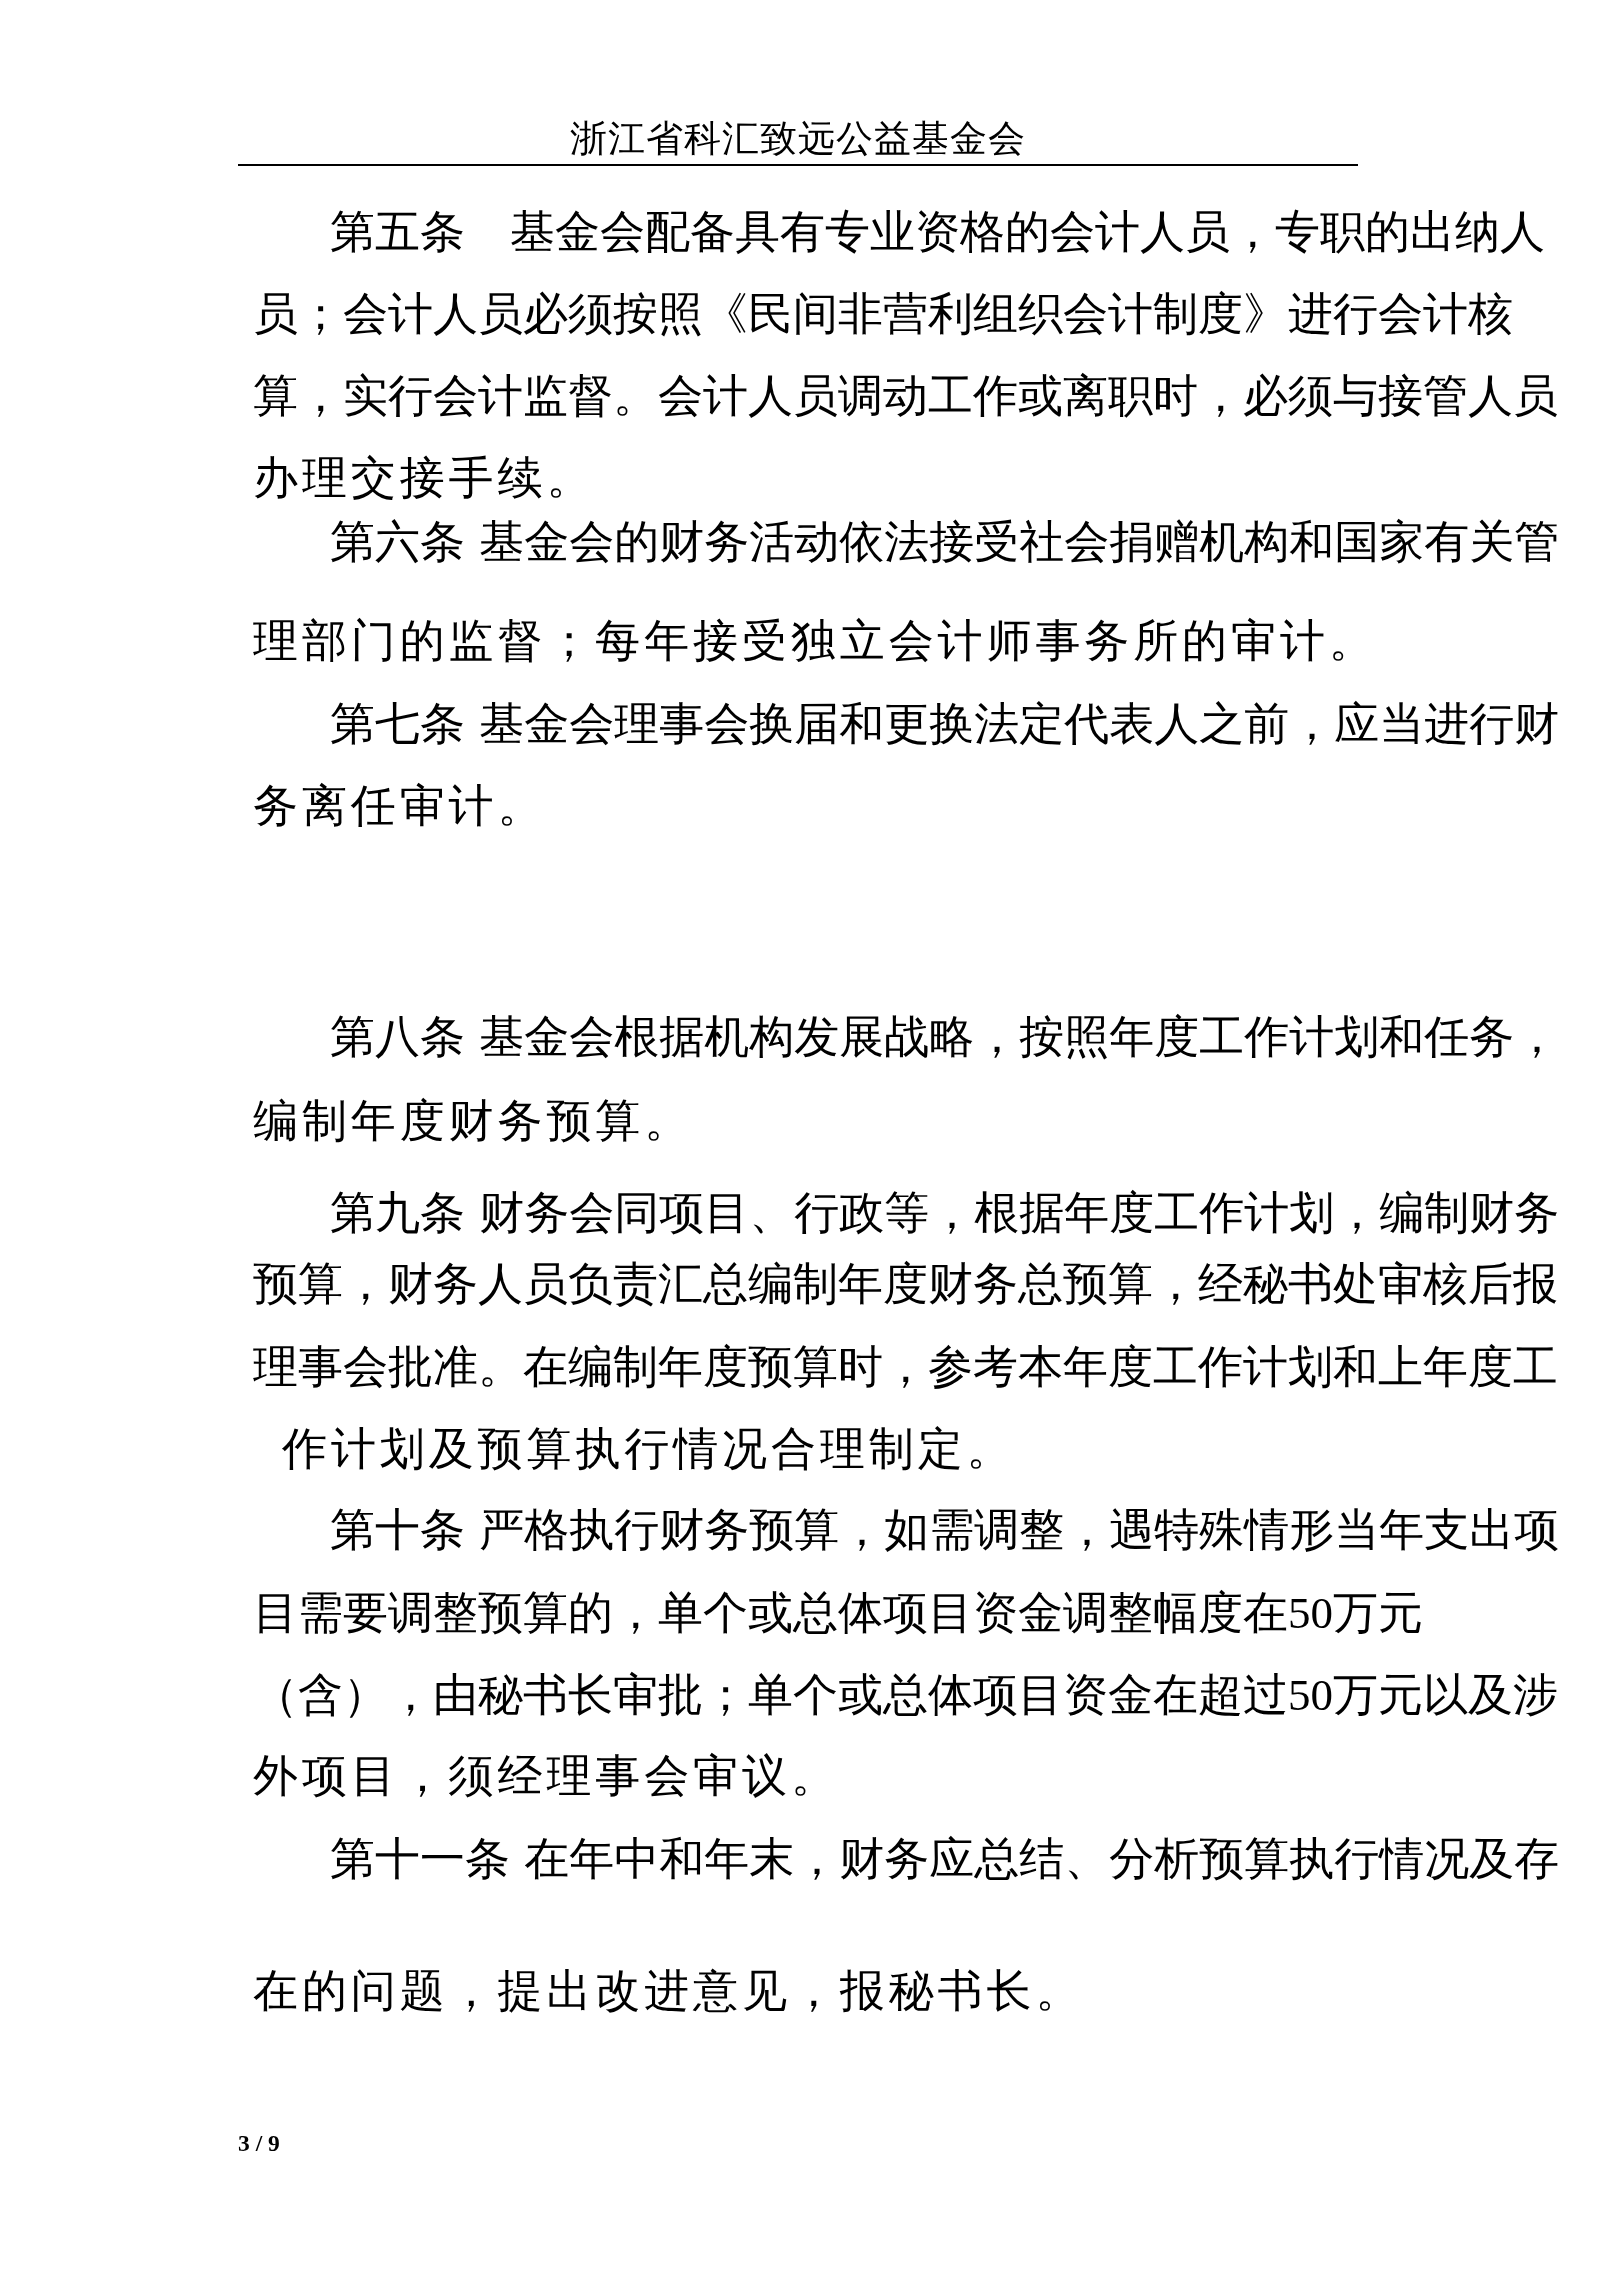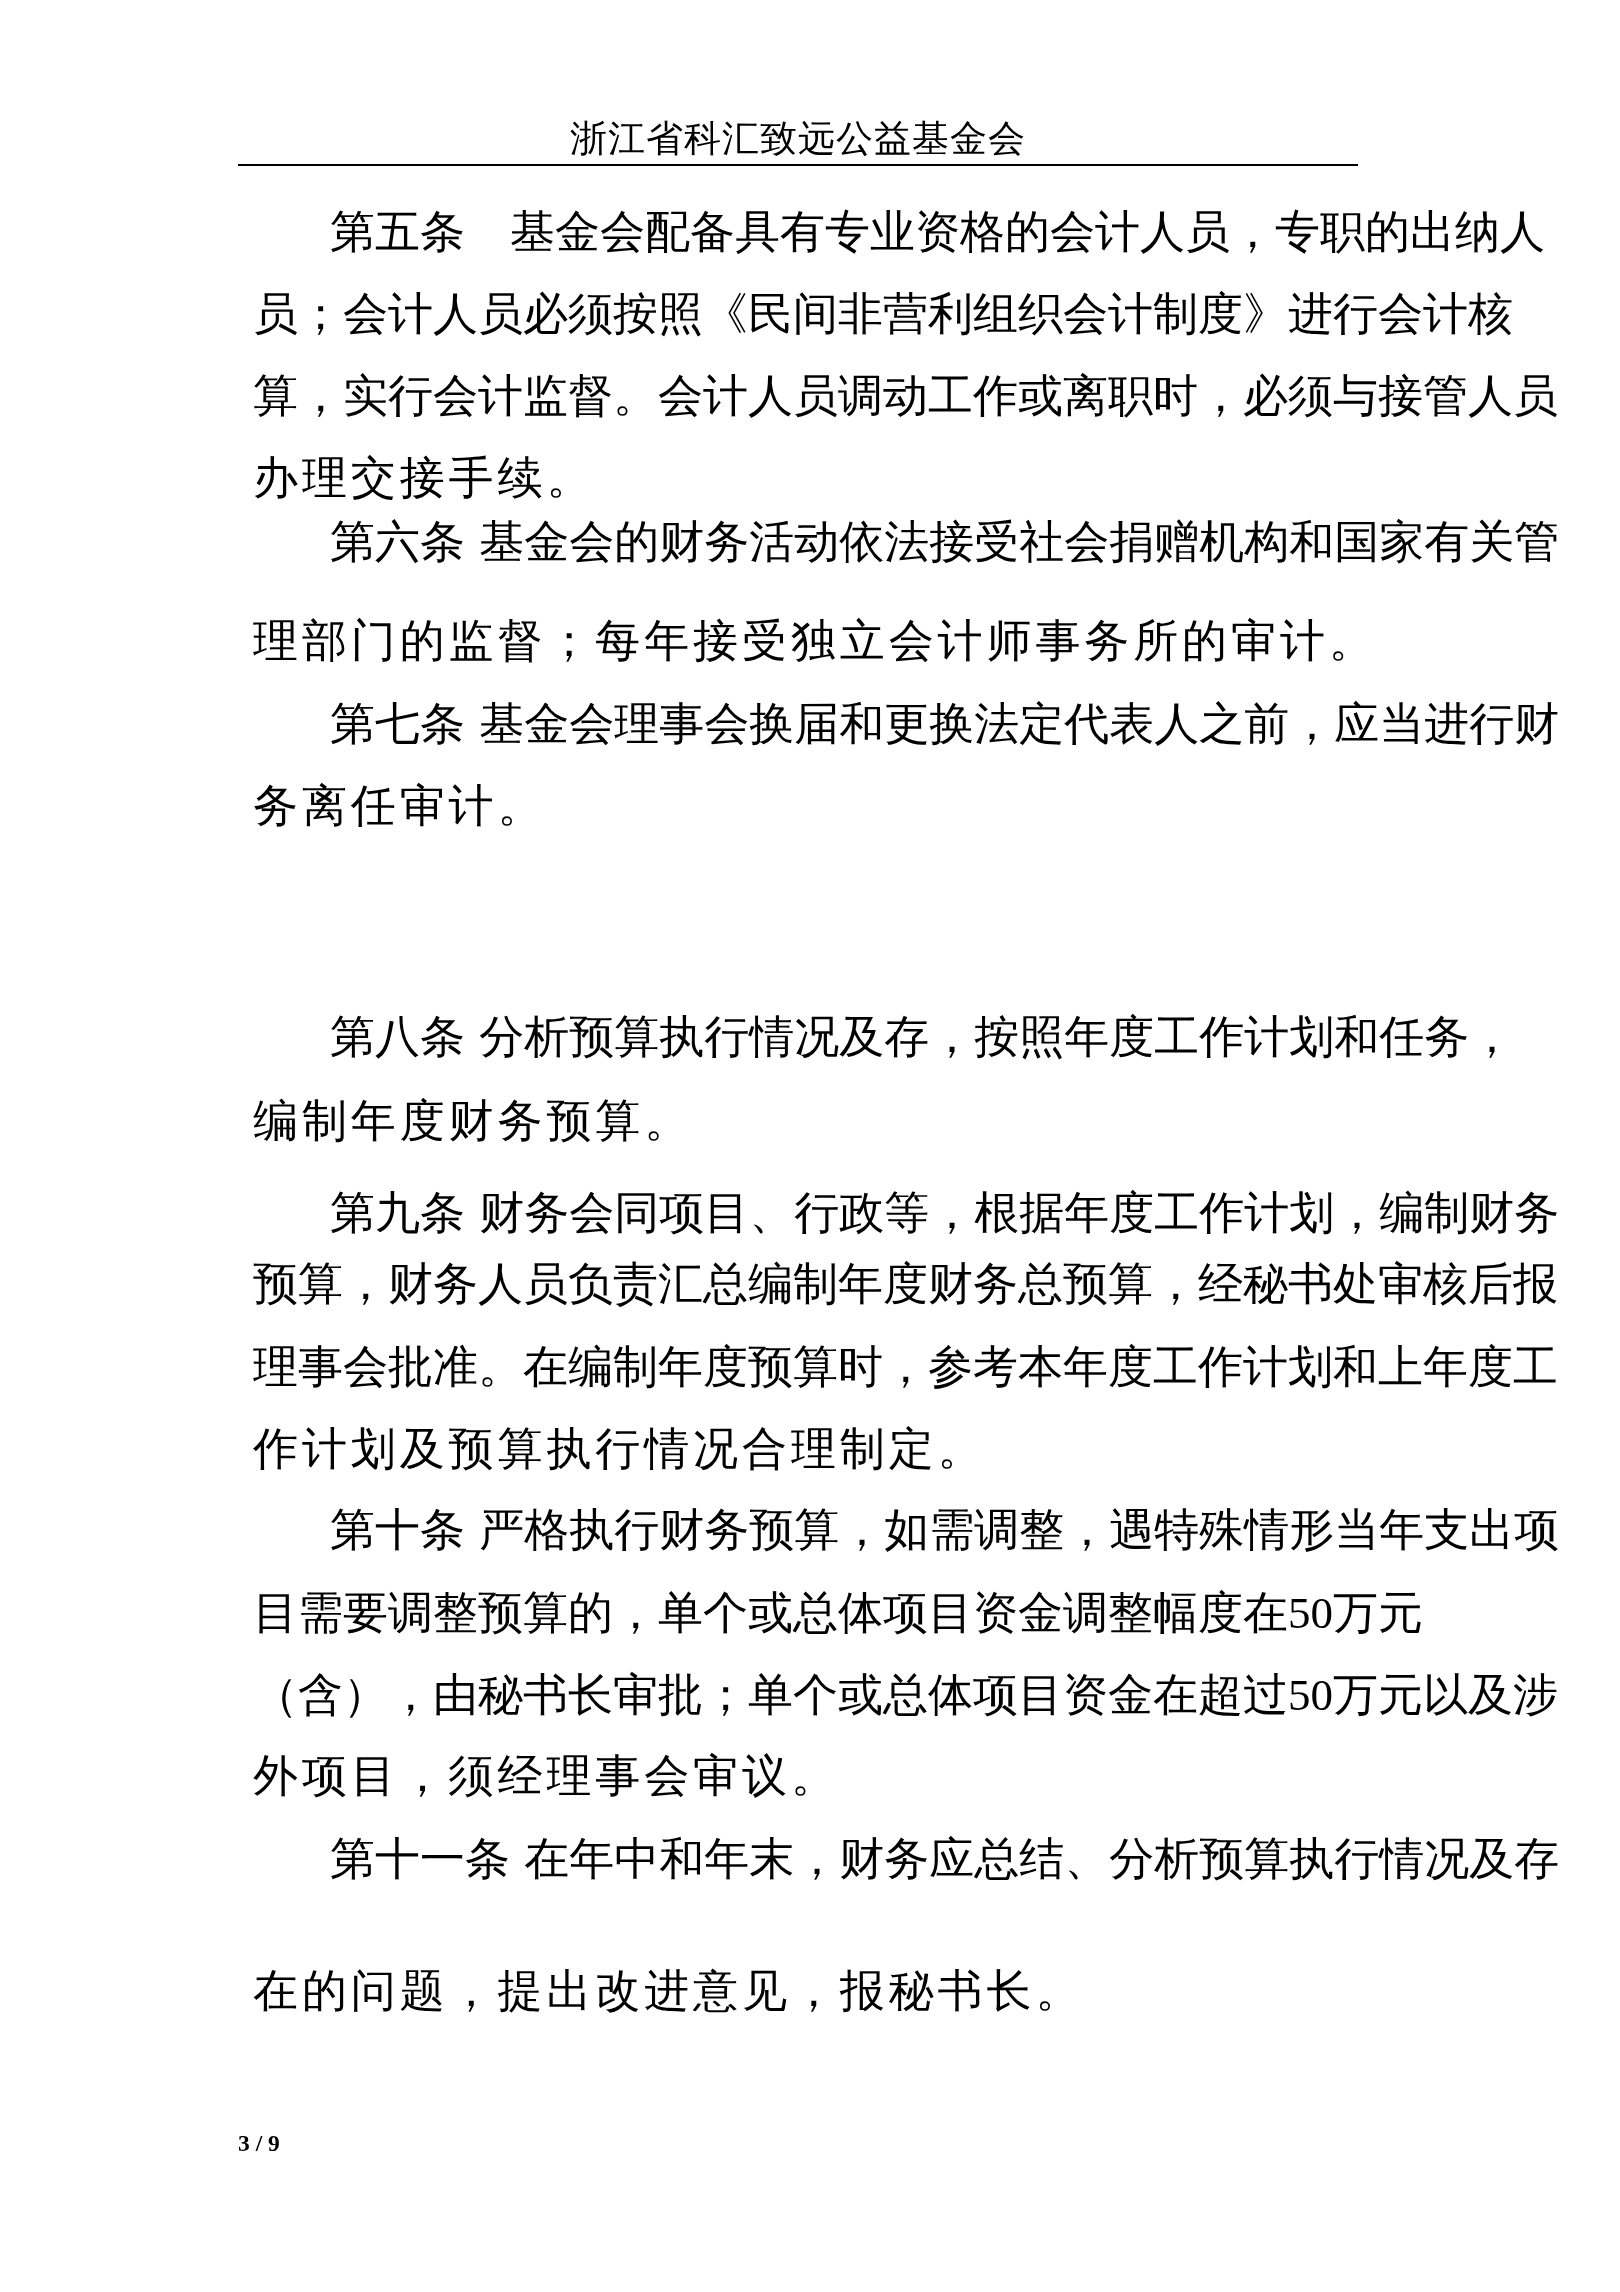--- a/index.html
+++ b/index.html
@@ -35,26 +35,26 @@
       <div class="line justify" style="top: 374px;">算，实行会计监督。会计人员调动工作或离职时，必须与接管人员</div>
       <div class="line plain" style="top: 456px;">办理交接手续。</div>
       <div class="line indent justify" style="top: 520px;">第六条 基金会的财务活动依法接受社会捐赠机构和国家有关管</div>
       <div class="line plain" style="top: 619px;">理部门的监督；每年接受独立会计师事务所的审计。</div>
       <div class="line indent justify" style="top: 702px;">第七条 基金会理事会换届和更换法定代表人之前，应当进行财</div>
       <div class="line plain" style="top: 784px;">务离任审计。</div>
     </div>
 
 
   <div id="section-b">
-      <div class="line indent justify" style="top: 1015px;">第八条 分析预算执行情况及存，按照年度工作计划和任务，</div>
+      <div class="line indent justify" style="top: 1015px;">第八条 基金会根据机构发展战略，按照年度工作计划和任务，</div>
       <div class="line plain" style="top: 1099px;">编制年度财务预算。</div>
       <div class="line indent justify" style="top: 1180px; margin-top: 11px;">第九条 财务会同项目、行政等，根据年度工作计划，编制财务</div>
       <div class="line justify" style="top: 1262px;">预算，财务人员负责汇总编制年度财务总预算，经秘书处审核后报</div>
       <div class="line justify" style="top: 1345px;">理事会批准。在编制年度预算时，参考本年度工作计划和上年度工</div>
-      <div class="line plain" style="top: 1427px;">作计划及预算执行情况合理制定。</div>
+      <div class="line plain" style="top: 1427px; margin-left: 29px;">作计划及预算执行情况合理制定。</div>
       <div class="line indent justify" style="top: 1508px;">第十条 严格执行财务预算，如需调整，遇特殊情形当年支出项</div>
       <div class="line justify" style="top: 1591px;">目需要调整预算的，单个或总体项目资金调整幅度在<span class="num">50</span>万元</div>
       <div class="line justify" style="top: 1673px;">（含），由秘书长审批；单个或总体项目资金在超过<span class="num">50</span>万元以及涉</div>
       <div class="line plain" style="top: 1754px;">外项目，须经理事会审议。</div>
       <div class="line indent justify" style="top: 1837px;">第十一条 在年中和年末，财务应总结、分析预算执行情况及存</div>
       <div class="line plain" style="top: 1973px; font-family: Liberation Mono, monospace;">在的问题，提出改进意见，报秘书长。</div>
     </div>
 
   <div class="page-number">3 / 9</div>
 </div>

